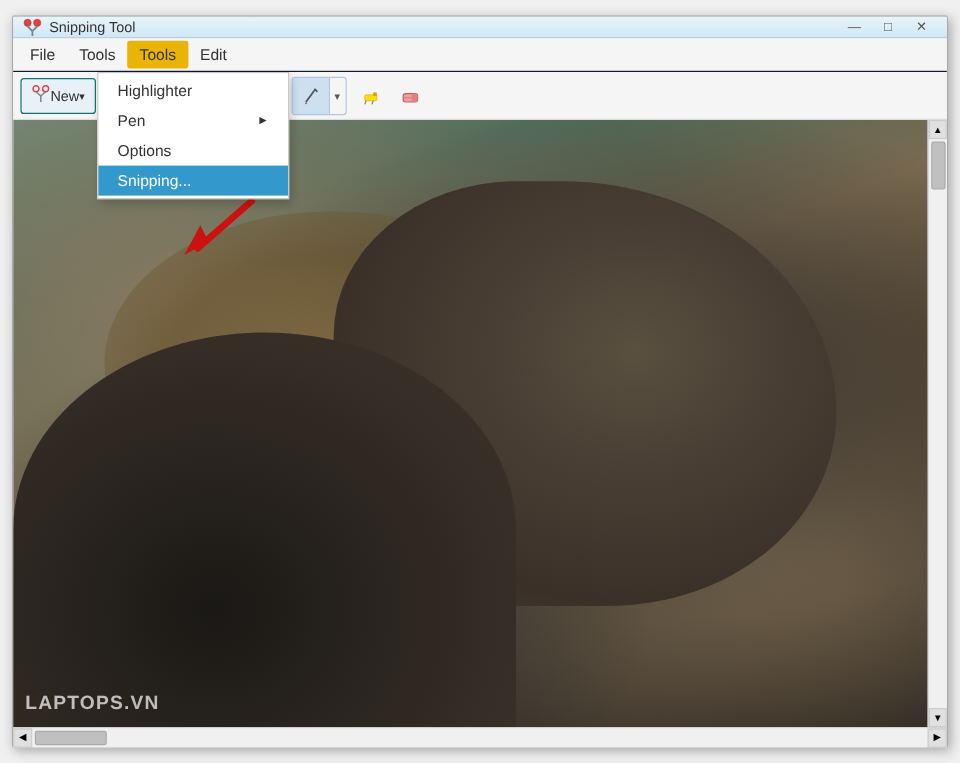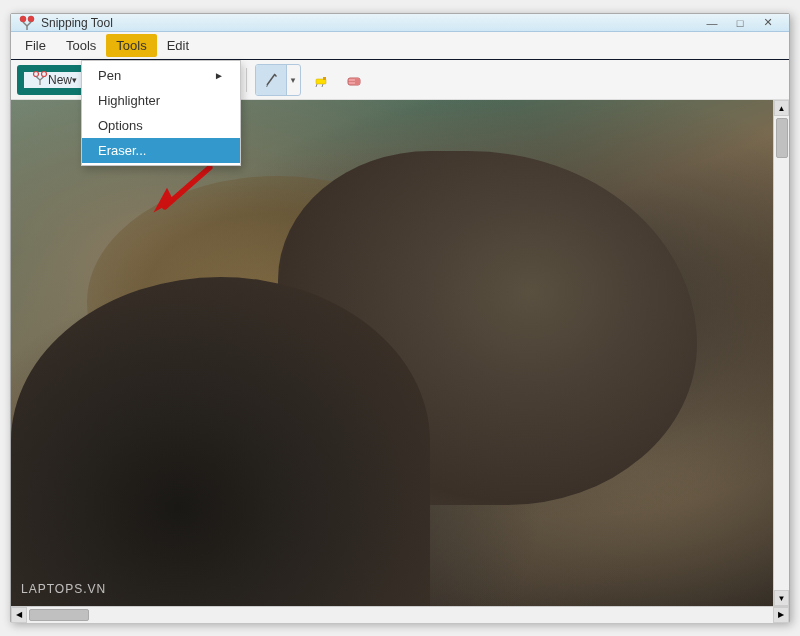--- a/index.html
+++ b/index.html
@@ -129,21 +129,21 @@
       display: flex;
       align-items: center;
       padding: 0 6px;
       gap: 4px;
       flex-shrink: 0;
     }
     .toolbar-btn {
       height: 30px;
       padding: 0 8px;
       background: #e8f0f8;
-      border: 7px solid #0f766e;
+      border: 1px solid #0f766e;
       border-radius: 3px;
       cursor: pointer;
       display: flex;
       align-items: center;
       gap: 0;
       font-size: 12px;
       color: #333;
       text-align: right;
     }
     .toolbar-separator {
@@ -240,22 +240,22 @@
       height: 50%;
       background: radial-gradient(ellipse at 50% 50%, #8a7040 0%, #6a5530 50%, transparent 100%);
       border-radius: 50%;
       opacity: 0.7;
     }
     .watermark {
       position: absolute;
       bottom: 10px;
       left: 10px;
       color: rgba(255,255,255,0.7);
-      font-size: 12px;
-      font-weight: normal;
+      font-size: 16px;
+      font-weight: bold;
       letter-spacing: 1px;
     }
     .scrollbar-v {
       width: 16px;
       background: #f0f0f0;
       border-left: 1px solid #ccc;
       display: flex;
       flex-direction: column;
       flex-shrink: 0;
     }
@@ -328,31 +328,31 @@
   </div>
 
   <div class="menu-bar">
     <div class="menu-item">File</div>
     <div class="menu-item">Tools</div>
     <div class="menu-item active">Tools</div>
     <div class="menu-item">Edit</div>
 
     <div class="dropdown-menu">
       <div class="dropdown-item">
+        <span>Highlighter</span>
+      </div>
+      <div class="dropdown-item">
         <span>Pen</span>
         <span class="dropdown-arrow">►</span>
       </div>
       <div class="dropdown-item">
-        <span>Highlighter</span>
-      </div>
-      <div class="dropdown-item">
         <span>Options</span>
       </div>
       <div class="dropdown-item selected">
-        <span>Eraser...</span>
+        <span>Snipping...</span>
       </div>
     </div>
   </div>
 
   <div class="toolbar">
     <div class="toolbar-btn">
       <span>
         <svg width="16" height="16" viewBox="0 0 16 16">
           <circle cx="4" cy="4" r="2.5" fill="none" stroke="#e04040" stroke-width="1.2"></circle>
           <circle cx="12" cy="4" r="2.5" fill="none" stroke="#e04040" stroke-width="1.2"></circle>

